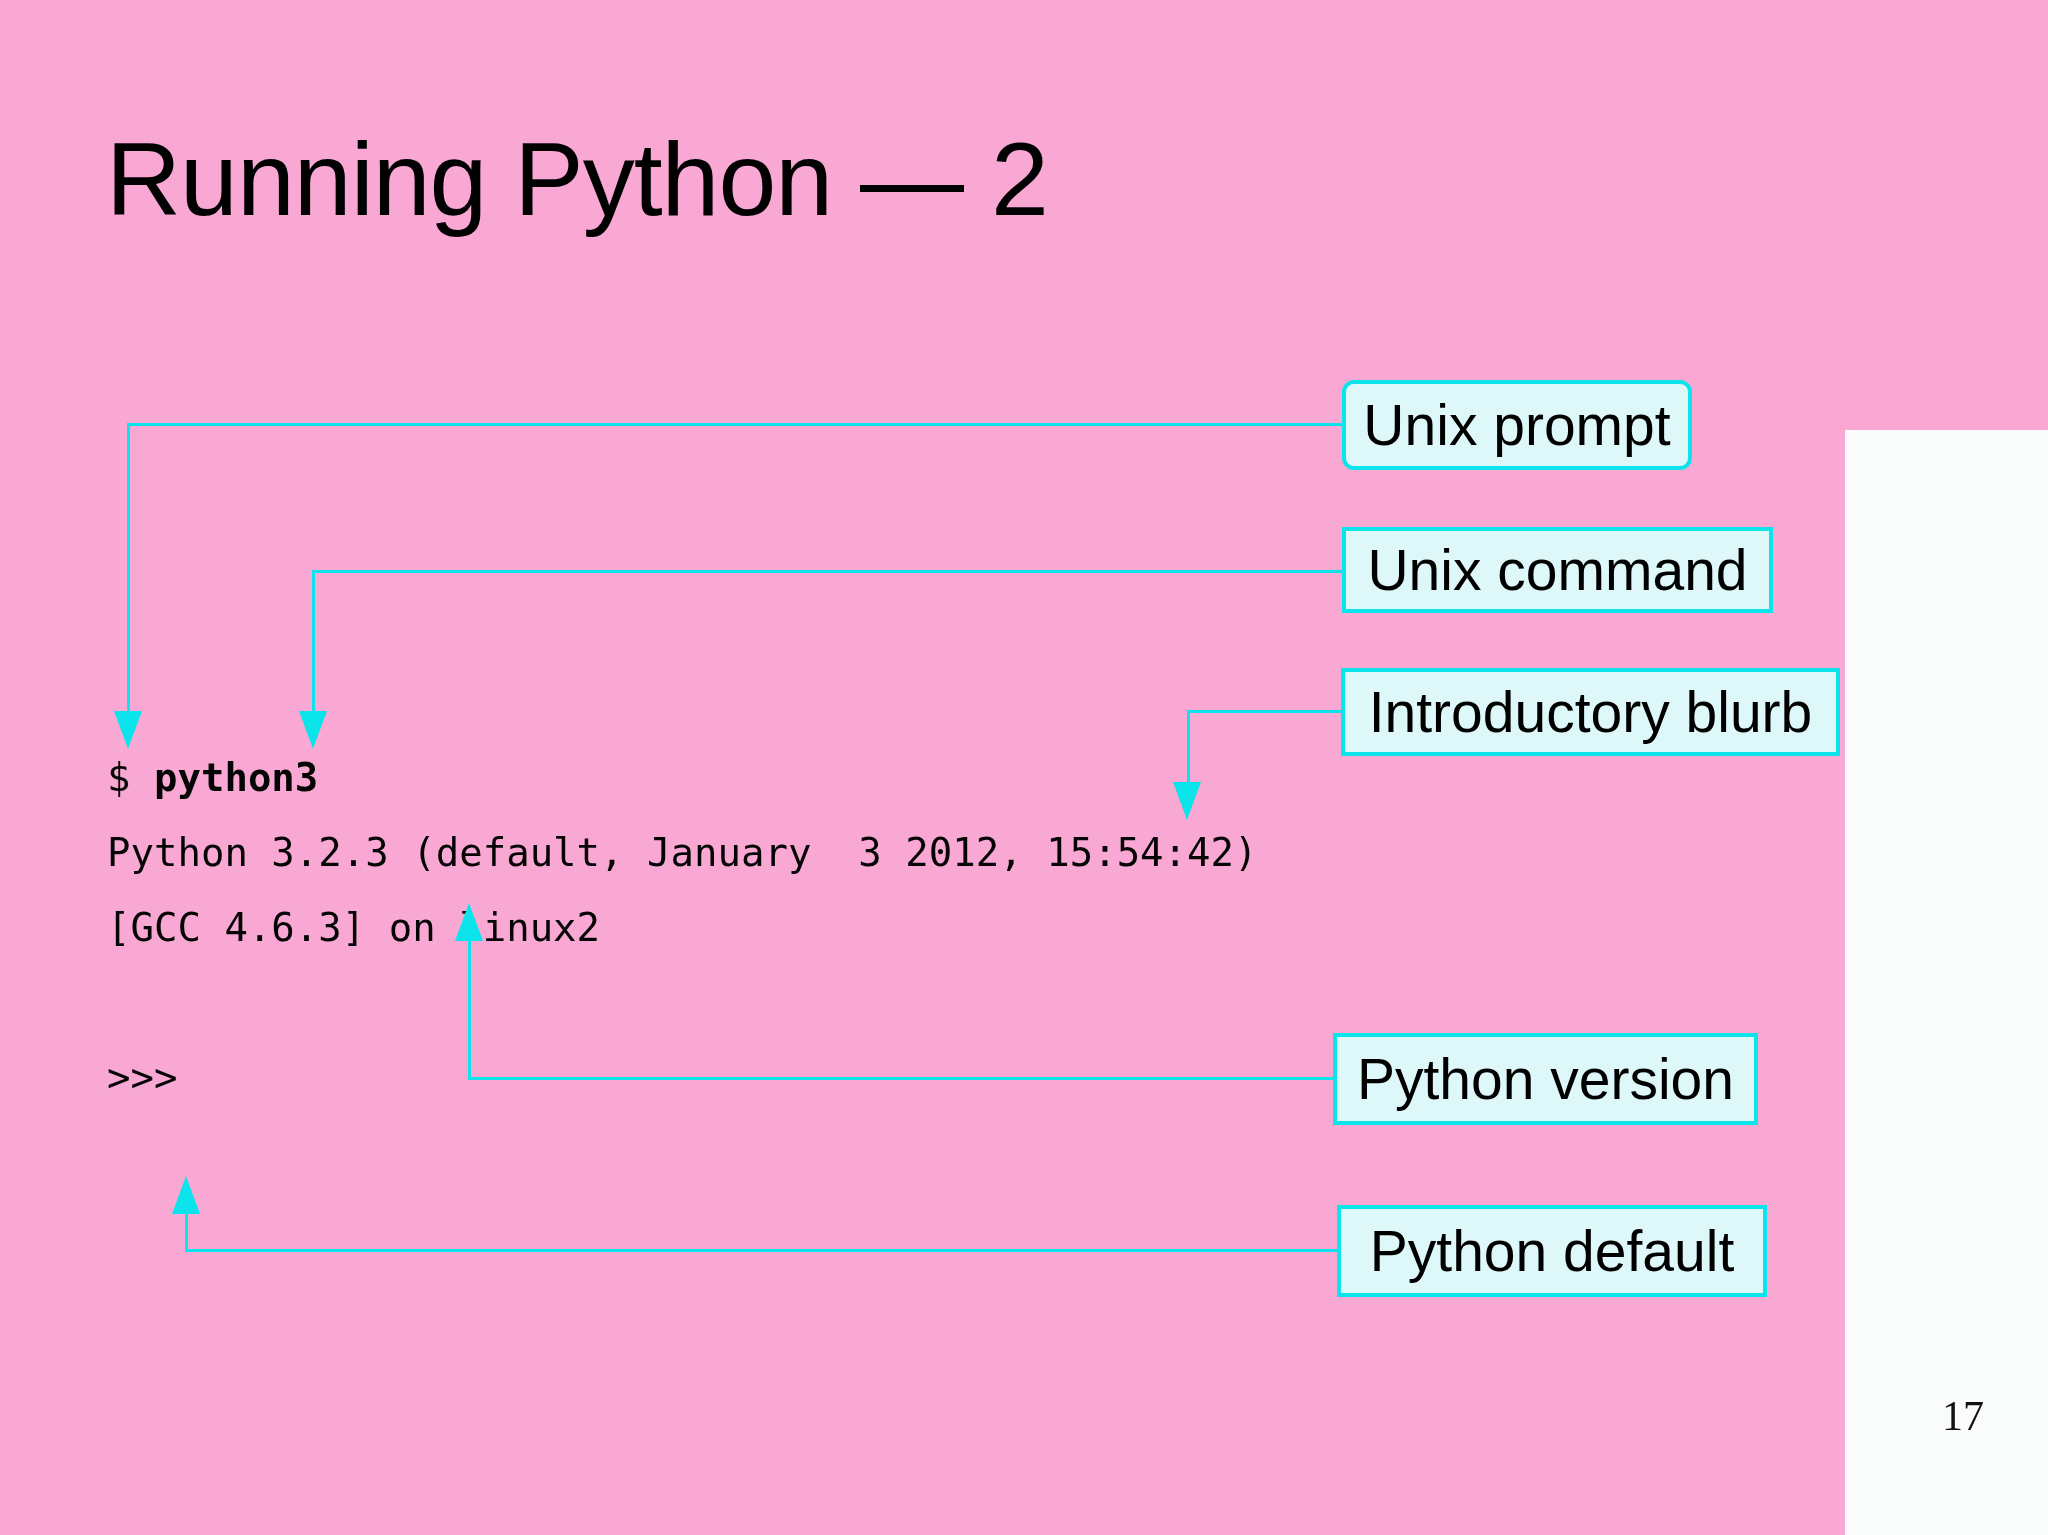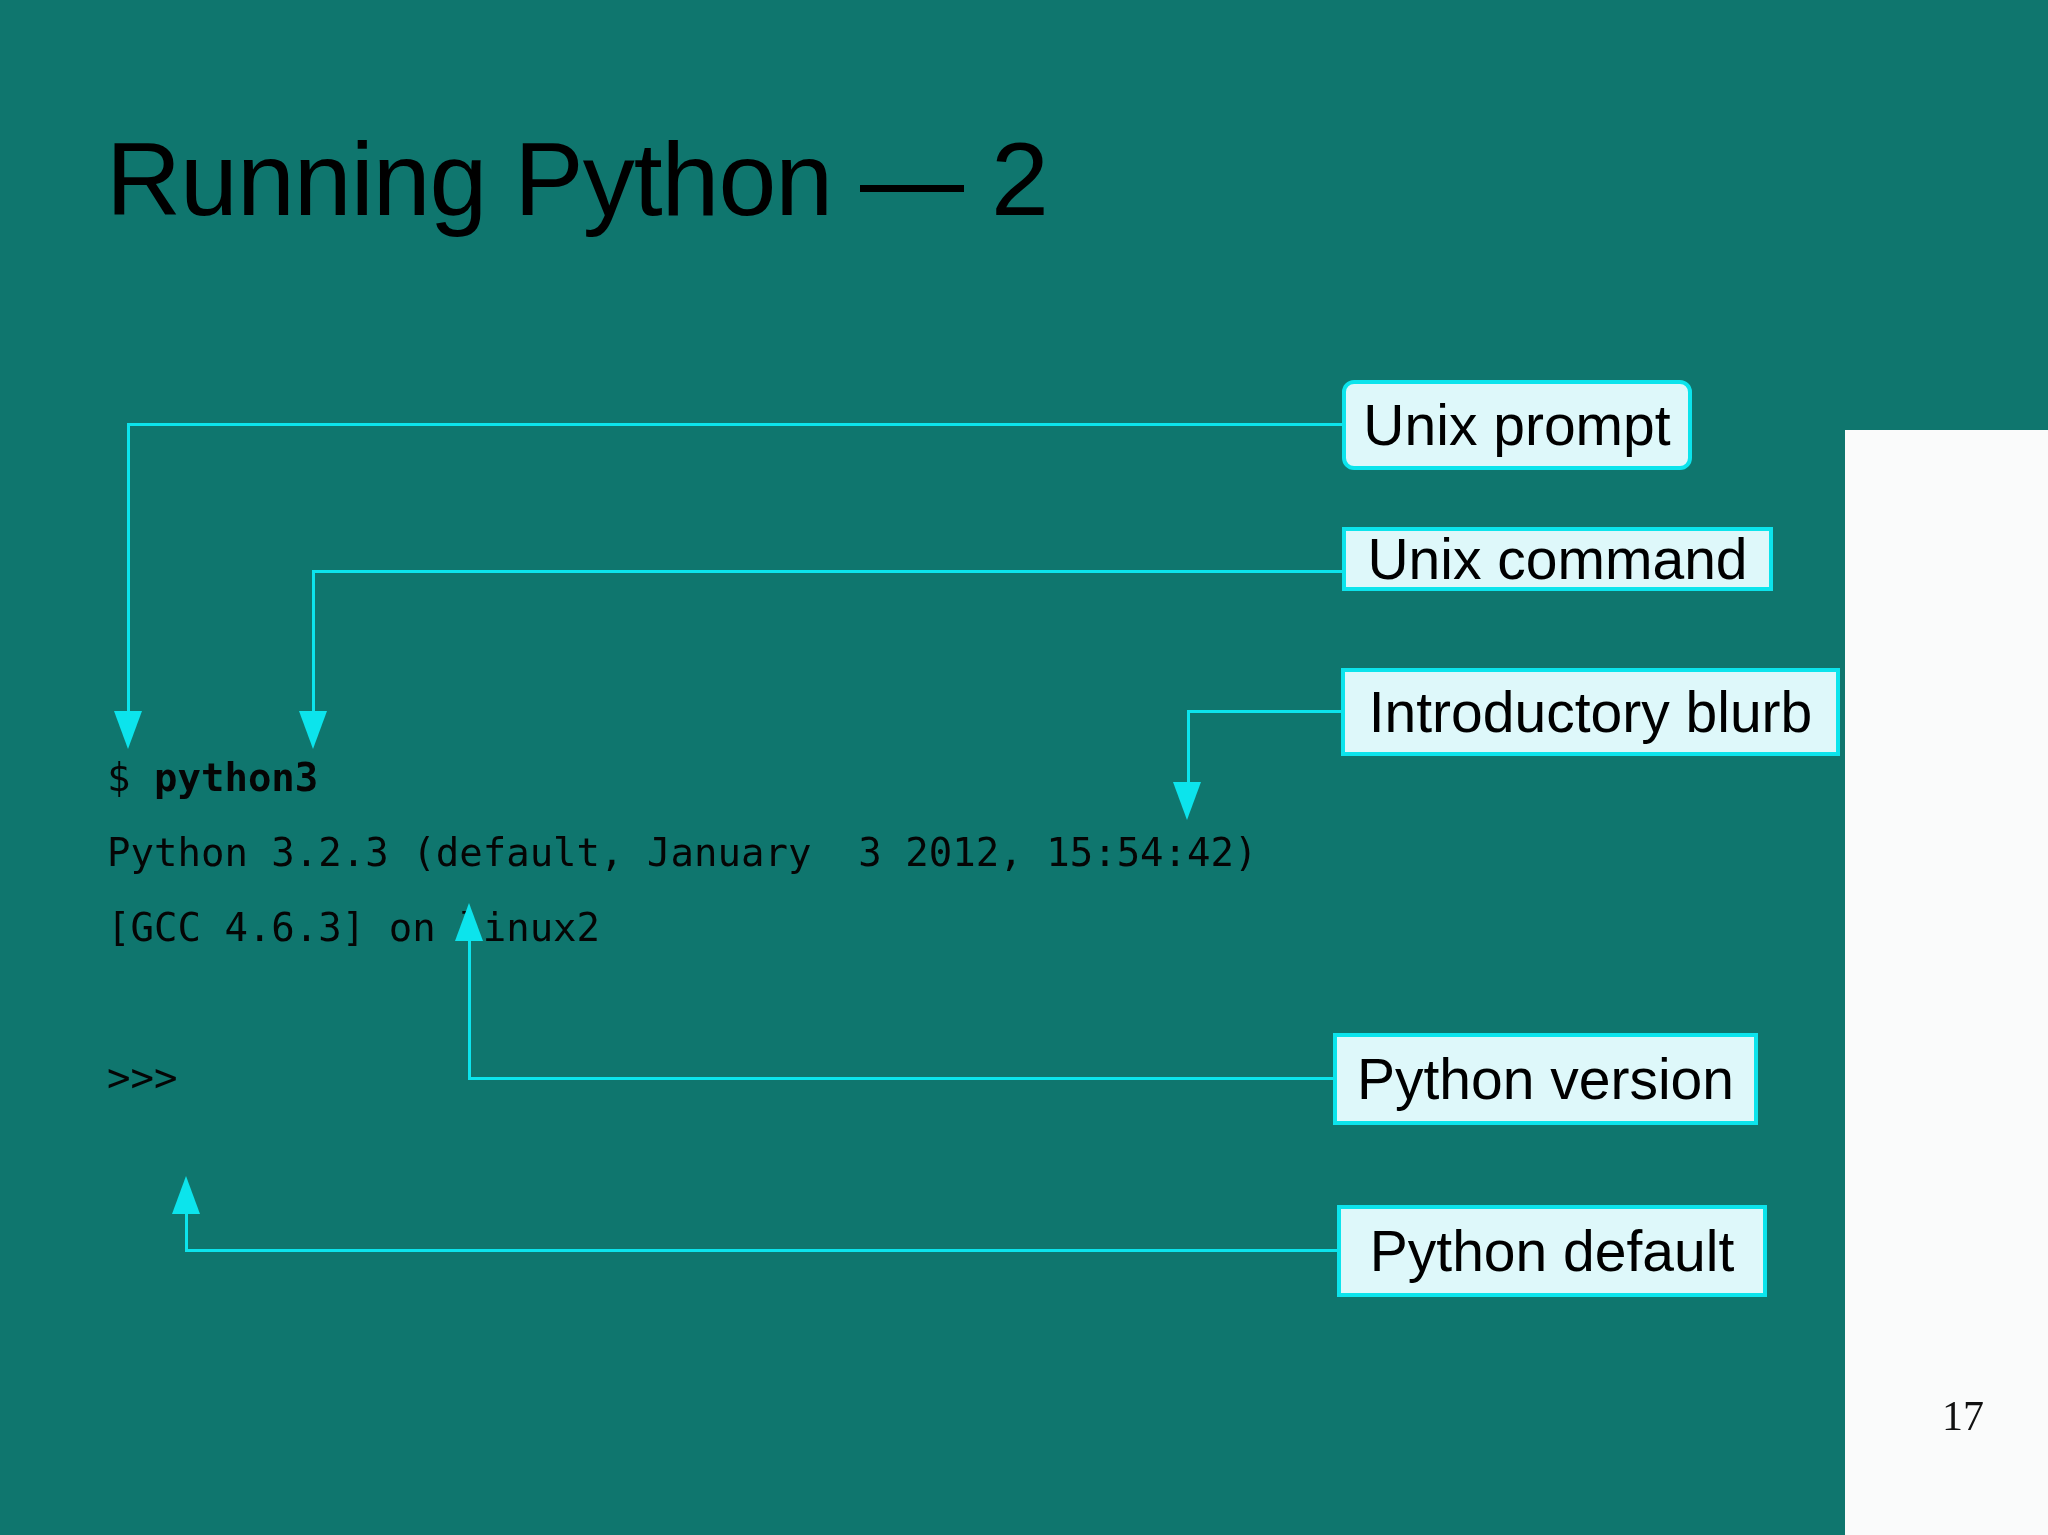--- a/index.html
+++ b/index.html
@@ -4,21 +4,21 @@
 <style>
   html, body {
     margin: 0;
     padding: 0;
     background: #ffffff;
   }
   #slide {
     position: relative;
     width: 2048px;
     height: 1535px;
-    background: #0f766e;
+    background: #f9a8d4;
     overflow: hidden;
     font-family: "Liberation Sans", sans-serif;
   }
   
   .shade-right {
     position: absolute;
     left: 1845px;
     top: 430px;
     width: 203px;
     height: 1105px;
@@ -92,21 +92,21 @@
   <div class="shade-right"></div>
 
   <div class="slide-title">Running Python — 2</div>
 
   <div class="term-line" style="top: 758px;"><span>$ </span><span class="term-bold">python3</span></div>
   <div class="term-line" style="top: 833px;">Python 3.2.3 (default, January  3 2012, 15:54:42)</div>
   <div class="term-line" style="top: 908px;">[GCC 4.6.3] on linux2</div>
   <div class="term-line" style="top: 1058px;">&gt;&gt;&gt;</div>
 
   <div class="callout" style="left: 1342px; top: 380px; width: 350px; height: 90px; border-radius: 12px;">Unix prompt</div>
-  <div class="callout" style="left: 1342px; top: 527px; width: 431px; height: 64px;">Unix command</div>
+  <div class="callout" style="left: 1342px; top: 527px; width: 431px; height: 86px;">Unix command</div>
   <div class="callout" style="left: 1341px; top: 668px; width: 499px; height: 88px;">Introductory blurb</div>
   <div class="callout" style="left: 1333px; top: 1033px; width: 425px; height: 92px;">Python version</div>
   <div class="callout" style="left: 1337px; top: 1205px; width: 430px; height: 92px;">Python default</div>
 
   <div>
     <div class="seg" style="left: 128px; top: 423px; width: 1214px; height: 3px;"></div>
     <div class="seg" style="left: 127px; top: 423px; width: 3px; height: 290px;"></div>
     <div class="arrow-down" style="left: 114px; top: 711px;"></div>
   </div>
 

